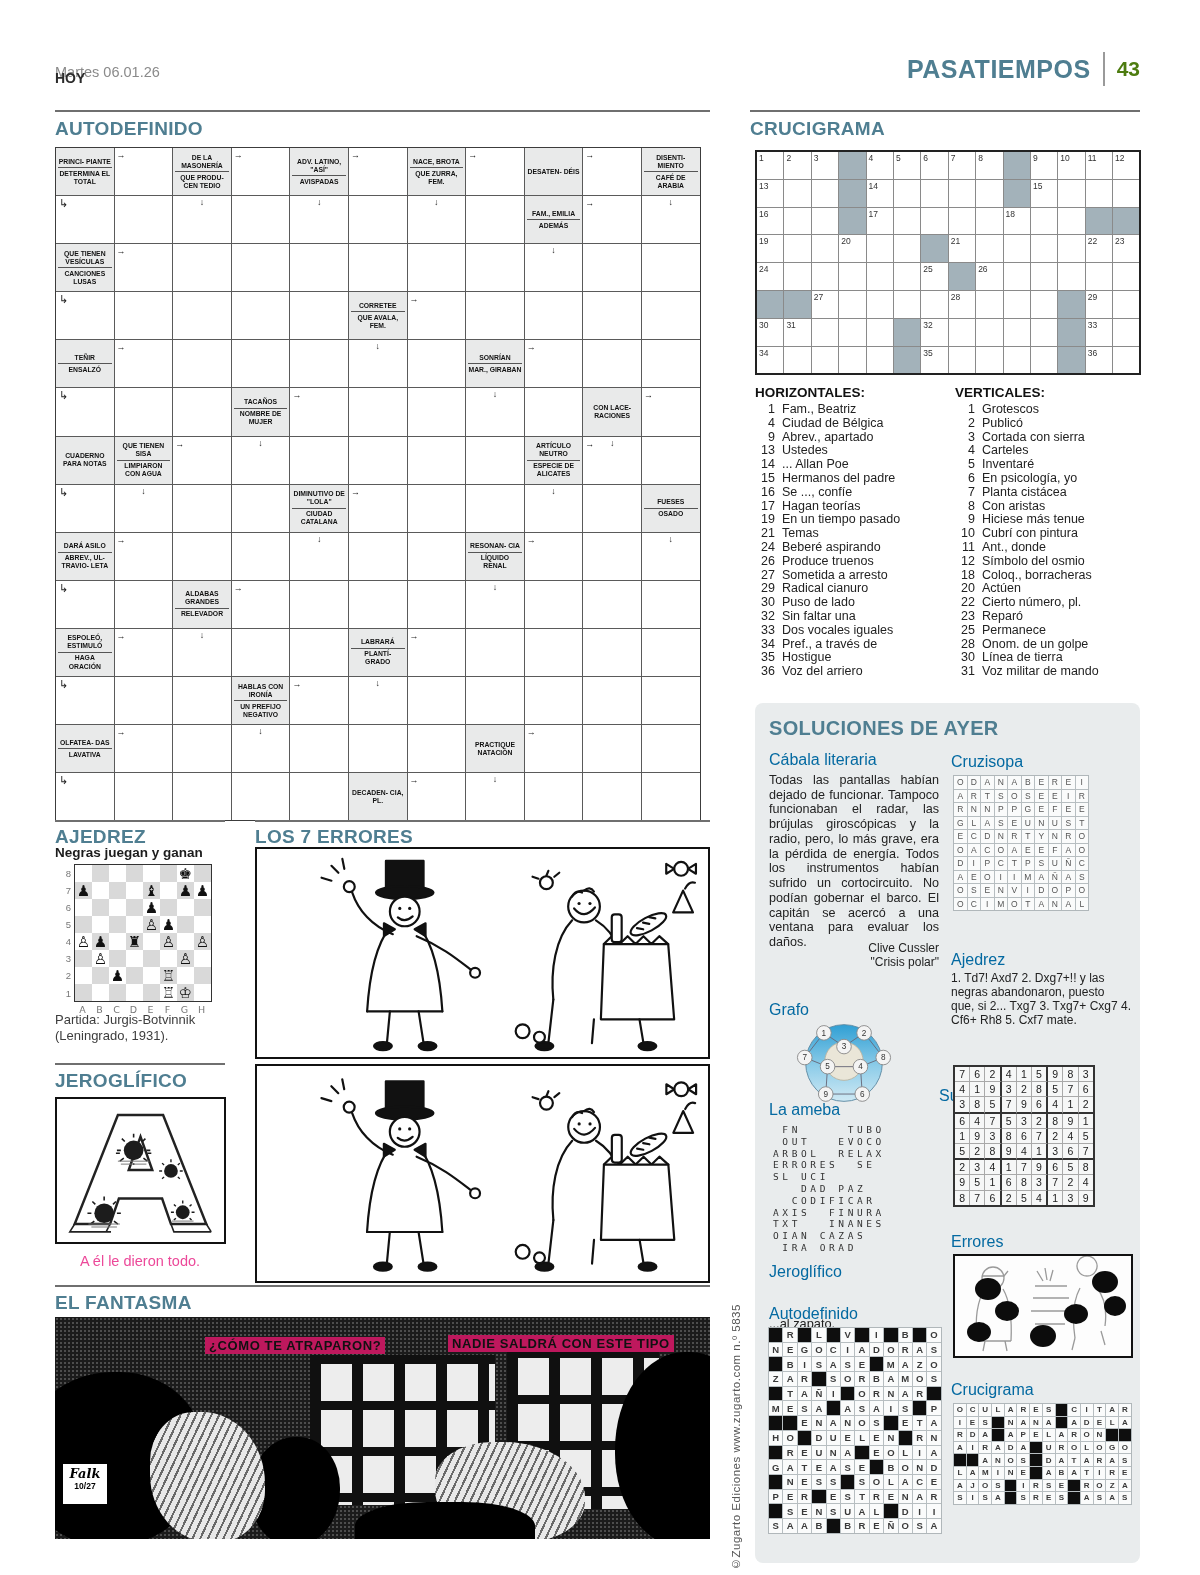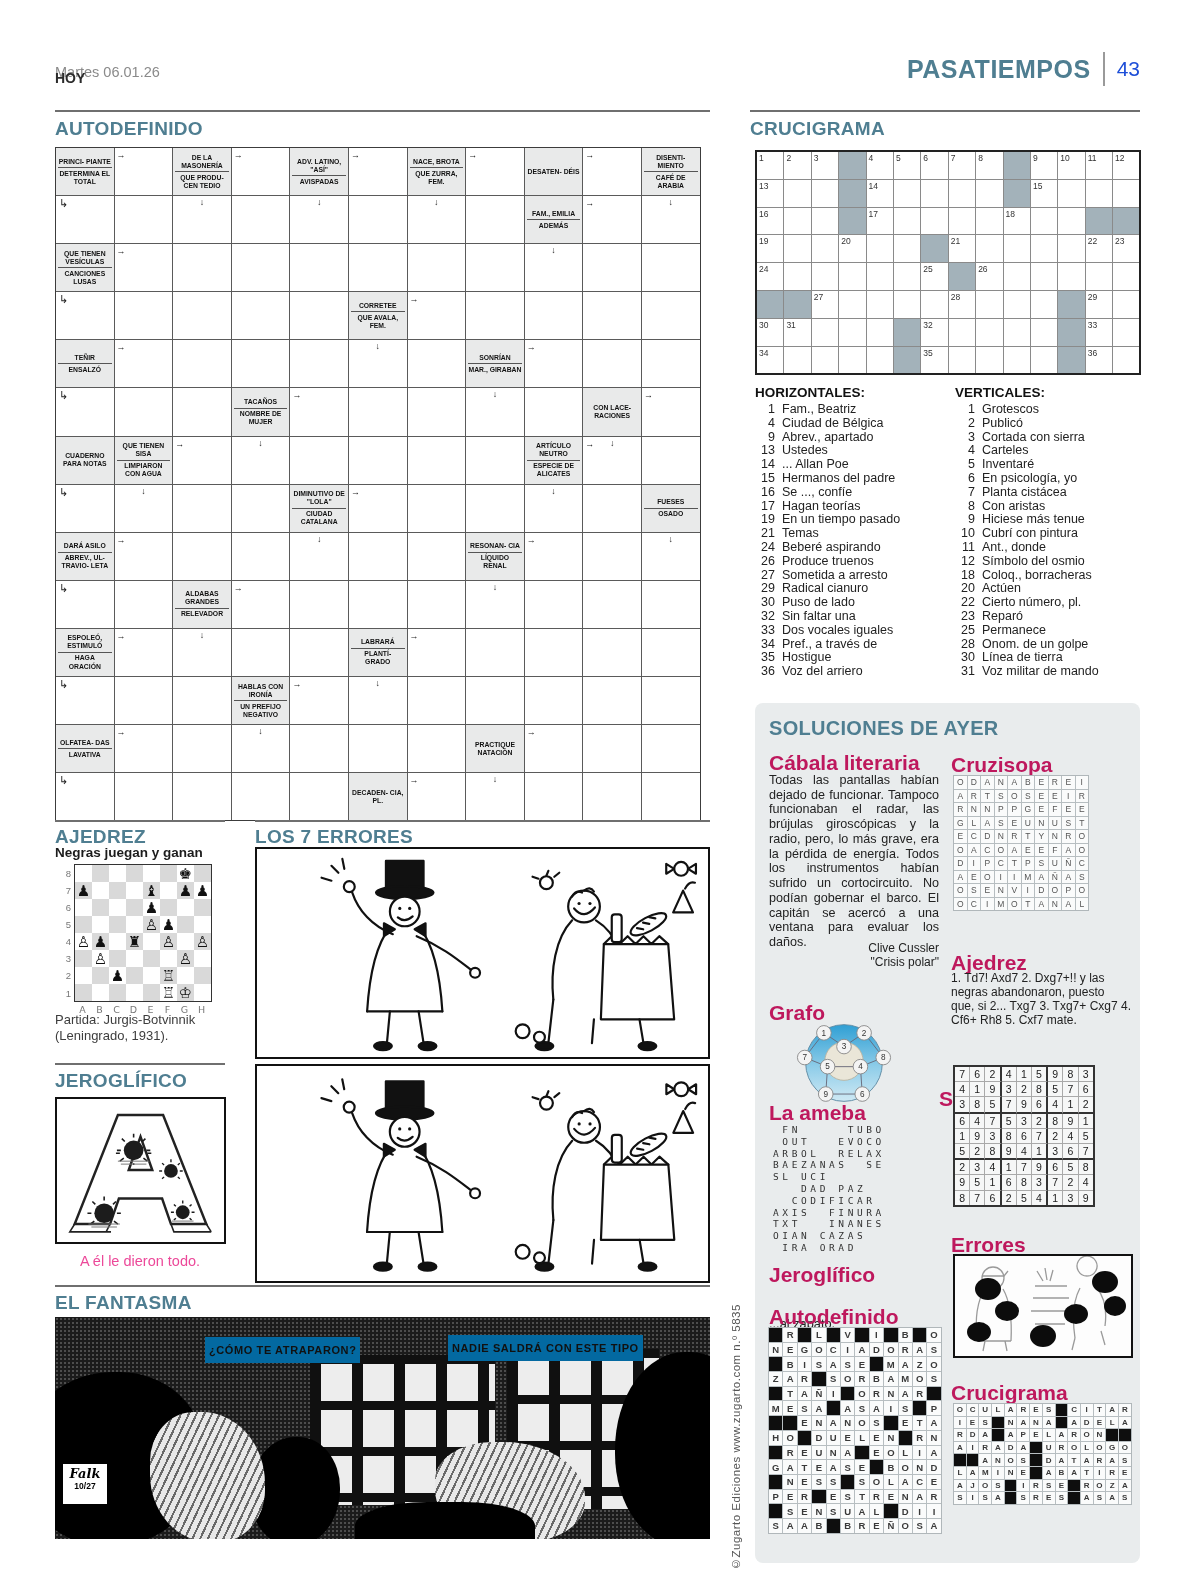--- a/index.html
+++ b/index.html
@@ -6,21 +6,21 @@
   #page{position:relative;width:1200px;height:1575px;background:#fff;overflow:hidden;
         font-family:"Liberation Sans",sans-serif;color:#222;}
   .tru{position:absolute;height:2px;background:#6f6f6f;}
   .sec-title{position:absolute;font-weight:bold;font-size:19px;color:#4f7e91;letter-spacing:.3px;}
   
   .hdr-date{position:absolute;left:55px;top:64px;font-size:14.5px;color:#8a8a8a;}
   .hdr-ed{position:absolute;left:55px;top:70px;font-size:14px;font-weight:bold;color:#2b2b2b;}
   .brand{position:absolute;right:60px;top:52px;display:flex;align-items:center;}
   .brand-name{font-size:25px;font-weight:bold;color:#4f7e91;letter-spacing:.5px;}
   .brand-bar{width:2px;height:34px;background:#9a9a9a;margin:0 12px;}
-  .brand-page{font-size:21px;font-weight:normal;color:#1d4ed8;}
+  .brand-page{font-size:21px;font-weight:bold;color:#4d7c0f;}
   
   #ad-grid{position:absolute;left:55px;top:147px;display:grid;
     grid-template-columns:repeat(11,57.6px);grid-auto-rows:47.1px;gap:1px;
     background:#5a5a5a;border:1.5px solid #3c3c3c;}
   .ad-cell{background:#fff;position:relative;}
   .ad-cell.clue{background:#e9eaea;display:flex;flex-direction:column;justify-content:center;
     text-align:center;font-size:6.8px;font-weight:bold;line-height:1.18;padding:1px 2px;color:#111;}
   .ad-b{border-top:1px solid #555;margin-top:1.5px;padding-top:1.5px;}
   .ad-ar{position:absolute;color:#222;line-height:1;}
   .ad-ar.right{left:2px;top:3px;font-size:9px;}
@@ -59,30 +59,30 @@
   #fant{position:absolute;left:55px;top:1317px;width:655px;height:222px;background:#1b1b1b;overflow:hidden;}
   .f-dither{position:absolute;inset:0;opacity:.22;
     background-image:radial-gradient(circle,#fff 0.9px,transparent 1.1px);background-size:4px 4px;}
   .f-win{position:absolute;background:
     repeating-linear-gradient(90deg,#101010 0 11px,transparent 11px 42px),
     repeating-linear-gradient(180deg,#101010 0 9px,transparent 9px 46px),#ededed;}
   .f-blob{position:absolute;background:#000;border-radius:50% 46% 52% 48%;}
   .f-fig{position:absolute;background:
     repeating-linear-gradient(115deg,rgba(0,0,0,.55) 0 2px,transparent 2px 7px),#e8e8e8;
     border-radius:38% 55% 40% 52%;}
-  .f-cap{position:absolute;background:#0369a1;color:#111;font-size:11px;font-weight:bold;
-    letter-spacing:.6px;padding:7px 4px;white-space:nowrap;}
+  .f-cap{position:absolute;background:#be185d;color:#111;font-size:13px;font-weight:bold;
+    letter-spacing:.6px;padding:1px 4px;white-space:nowrap;}
   .f-sig{position:absolute;left:6px;top:145px;width:44px;height:40px;background:#fff;
     border:2px solid #000;color:#000;text-align:center;}
   .f-sig-name{font-size:13px;font-weight:bold;font-style:italic;font-family:"DejaVu Serif",serif;margin-top:2px;}
   .f-sig-date{font-size:8.5px;font-weight:bold;}
   
   #panel{position:absolute;left:755px;top:703px;width:385px;height:860px;background:#e9eced;border-radius:8px;}
   .p-title{position:absolute;left:14px;top:14px;font-size:20px;font-weight:bold;color:#4f7e91;letter-spacing:.3px;}
-  .p-head{font-size:21px;font-weight:bold;color:#be185d;}
+  .p-head{font-size:16px;font-weight:normal;color:#0369a1;}
   .p-blk{position:absolute;}
   #cabala-text{font-size:12.6px;line-height:1.17;text-align:justify;color:#222;width:170px;}
   .attrib{width:170px;text-align:right;font-size:12px;color:#222;line-height:1.2;}
   .ameba-line{font-family:"DejaVu Sans Mono",monospace;font-size:9.5px;letter-spacing:.38em;
     color:#333;line-height:11.8px;white-space:pre;}
   .lg{display:grid;gap:1px;background:#b7bec1;border:1px solid #b0b7ba;}
   .lg-cell{background:#fafbfb;display:flex;align-items:center;justify-content:center;color:#3a3a3a;}
   .lg-cell.blk{background:#0e0e0e;}
   #sol-autodef-grid .lg-cell{font-size:9.5px;font-weight:bold;}
   #cruzisopa-grid .lg-cell{font-size:8.5px;color:#555;}
@@ -1127,21 +1127,21 @@
             <text x="80" y="83">6</text>
         </g>
       </svg>
     </div>
 
     <div class="p-blk" style="left:14px;top:398px;"><span class="p-head">La ameba</span></div>
     <div class="p-blk" id="ameba-lines" style="left:18px;top:421px;">
         <div class="ameba-line"> FN     TUBO</div>
         <div class="ameba-line"> OUT   EVOCO</div>
         <div class="ameba-line">ARBOL  RELAX</div>
-        <div class="ameba-line">BAEZANAS  SE</div>
+        <div class="ameba-line">ERRORES  SE</div>
         <div class="ameba-line">SL UCI</div>
         <div class="ameba-line">   DAD PAZ</div>
         <div class="ameba-line">  CODIFICAR</div>
         <div class="ameba-line">AXIS  FINURA</div>
         <div class="ameba-line">TXT   INANES</div>
         <div class="ameba-line">OIAN CAZAS</div>
         <div class="ameba-line"> IRA ORAD</div>
       </div>
 
     <div class="p-blk" style="left:14px;top:560px;"><span class="p-head">Jeroglífico</span></div>

